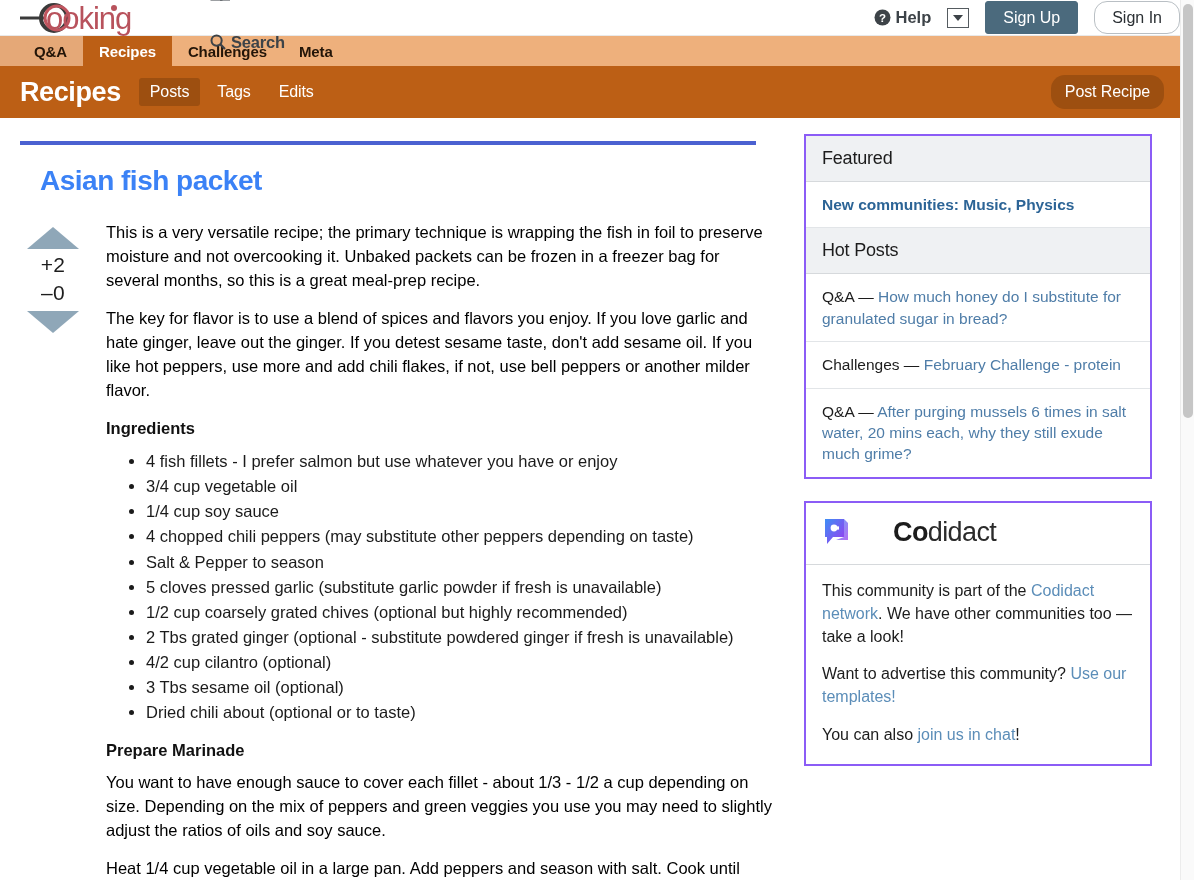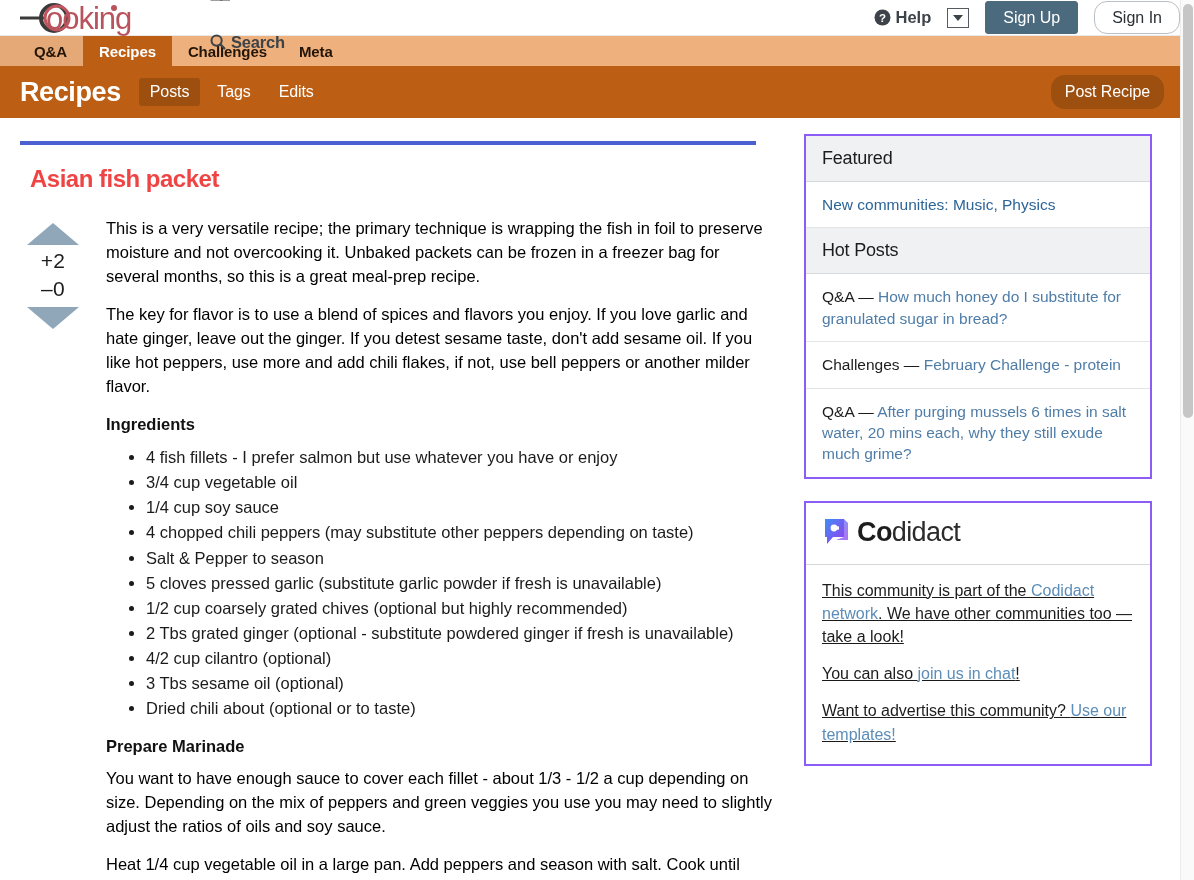--- a/index.html
+++ b/index.html
@@ -127,24 +127,24 @@
     gap: 32px;
   }
   .content { width: 752px; padding-top: 16px; }
   .rail { width: 348px; padding-top: 16px; }
 
   .title-rule {
     height: 4px; background: #4b61d1;
     width: 736px; margin-top: 7px;
   }
   .post-title {
-    font-size: 24px; font-weight: bold;
+    font-size: 28px; font-weight: bold;
     letter-spacing: -0.5px;
-    margin: 20px 0 0 10px;
-    color: #ef4444;
+    margin: 20px 0 0 20px;
+    color: #3b82f6;
   }
 
   
   .post-row { display: flex; margin-top: 22px; }
   .votes {
     width: 66px; flex: 0 0 66px;
     display: flex; flex-direction: column;
     align-items: center;
     padding-top: 8px;
   }
@@ -199,34 +199,34 @@
     letter-spacing: -0.2px;
   }
   .card-row {
     padding: 12px 16px;
     border-bottom: 1px solid #e2e5e8;
     font-size: 15.5px; line-height: 1.38;
     color: #1c1c1c;
   }
   .card-row:last-child { border-bottom: none; }
   .featured-link {
-    color: #2c6496; font-weight: normal; font-size: 15.5px;
+    color: #2c6496; font-weight: bold; font-size: 15.5px;
     cursor: pointer;
   }
   .hot-cat { color: #1c1c1c; }
   .hot-link { color: #4f7da8; cursor: pointer; }
 
   .codi-head {
     padding: 14px 16px 16px 16px;
     border-bottom: 1px solid #d6d9dc;
     display: flex; align-items: center; gap: 7px;
   }
-  .codi-word { font-size: 27px; color: #2b2b2b; letter-spacing: -0.6px; }
+  .codi-word { font-size: 27px; color: #2b2b2b; letter-spacing: -0.6px; margin-left: 36px; }
   .codi-word b { font-weight: bold; color: #1c1c1c; }
-  .codi-body { padding: 14px 16px 18px 16px; text-decoration: underline; }
+  .codi-body { padding: 14px 16px 18px 16px; }
   .codi-body p {
     margin: 0 0 14px 0;
     font-size: 16px; line-height: 1.45; color: #1c1c1c;
   }
   .codi-body p:last-child { margin-bottom: 0; }
   .codi-link { color: #5b8db8; cursor: pointer; }
 
   
   .scrollbar {
     position: absolute; top: 0; right: 0;
@@ -388,22 +388,22 @@
             </defs>
             <path d="M3 2 L22 2 L22 20 L11 20 L5 27 L5 20 L3 20 Z" fill="url(#cg)"></path>
             <path d="M22 2 L26 6 L26 23 L14 23 L22 20 Z" fill="url(#cg)" opacity="0.75"></path>
             <circle cx="12" cy="11" r="3.4" fill="#ffffff"></circle>
             <rect x="12" y="9.4" width="5" height="3.2" fill="#ffffff"></rect>
           </svg>
           <div class="codi-word"><b>Co</b><span>didact</span></div>
         </div>
         <div class="codi-body">
           <p><span>This community is part of the </span><a class="codi-link">Codidact network</a><span>. We have other communities too — take a look!</span></p>
+          <p><span>Want to advertise this community? </span><a class="codi-link">Use our templates!</a></p>
           <p><span>You can also </span><a class="codi-link">join us in chat</a><span>!</span></p>
-          <p><span>Want to advertise this community? </span><a class="codi-link">Use our templates!</a></p>
         </div>
       </div>
 
     </div>
   </div>
 
   <div class="scrollbar">
     <div class="scroll-thumb"></div>
   </div>
 

